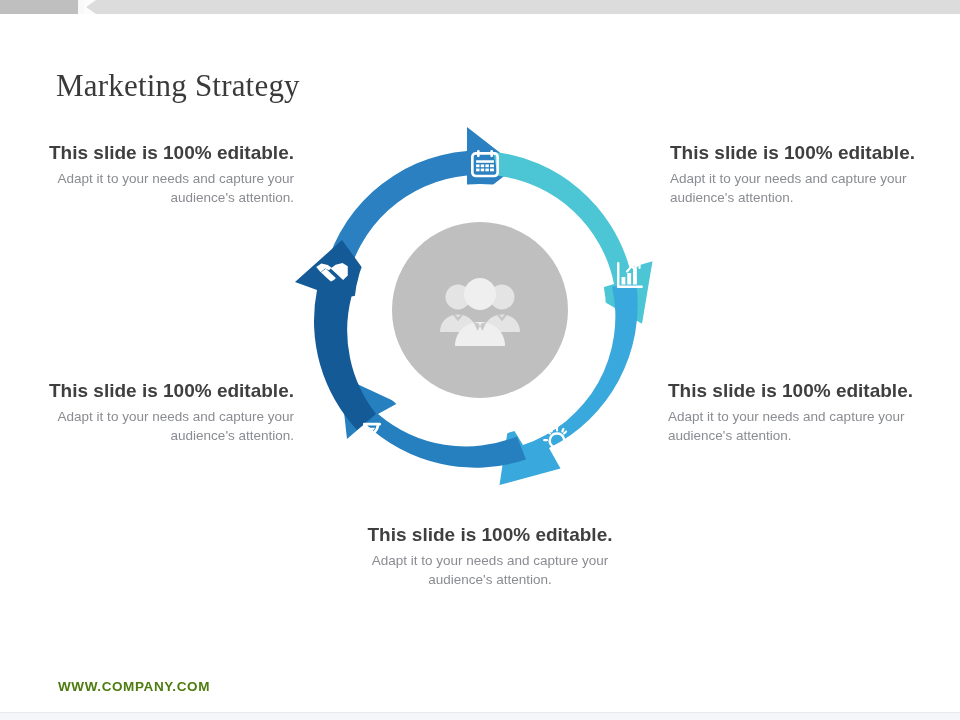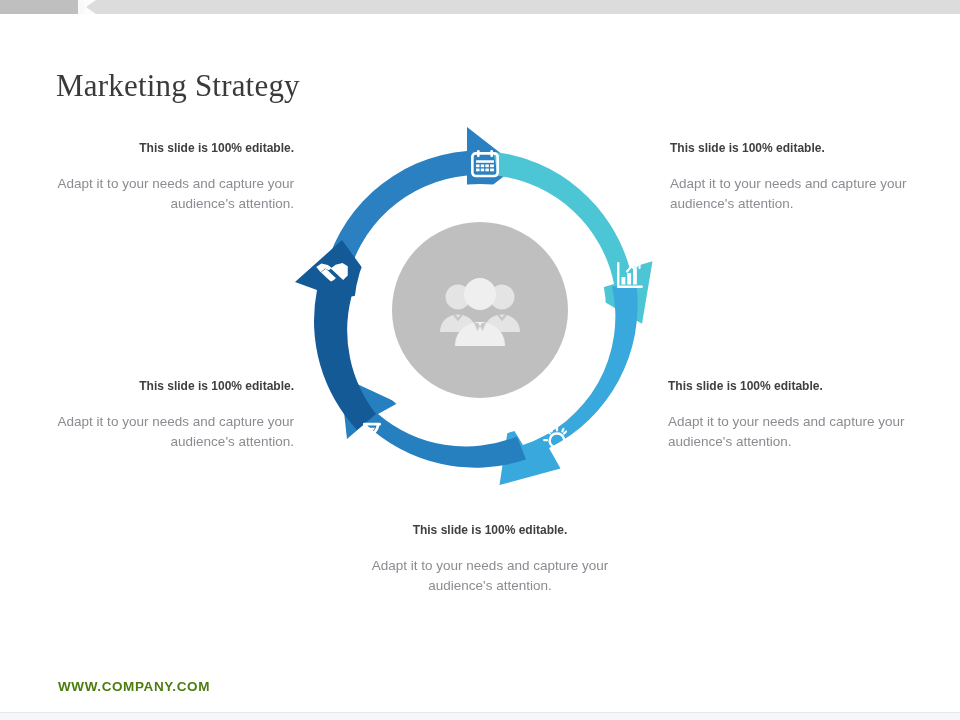--- a/index.html
+++ b/index.html
@@ -75,28 +75,28 @@
     bottom: 26px;
     font-size: 13.5px;
     font-weight: 700;
     letter-spacing: .6px;
     color: #4d7c0f;
   }
 
   
   .txt { position: absolute; }
   .txt .head {
-    font-size: 12px;
+    font-size: 19px;
     font-weight: 700;
     color: #3f3f3f;
     line-height: 1.35;
     white-space: nowrap;
   }
   .txt .body {
-    margin-top: 18px;
+    margin-top: 3px;
     font-size: 13.5px;
     font-weight: 400;
     color: #8a8c91;
     line-height: 1.45;
   }
 
   .txt-tl { left: 48px;  top: 140px; width: 246px; text-align: right; }
   .txt-bl { left: 48px;  top: 378px; width: 246px; text-align: right; }
   .txt-tr { left: 670px; top: 140px; width: 250px; text-align: left; }
   .txt-br { left: 668px; top: 378px; width: 250px; text-align: left; }

